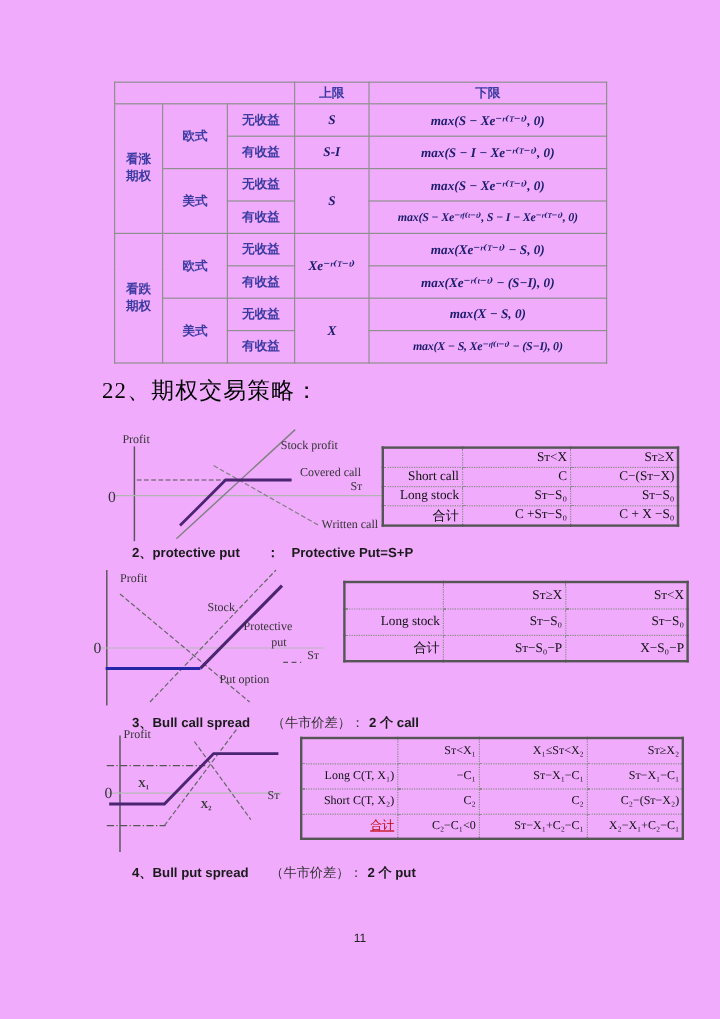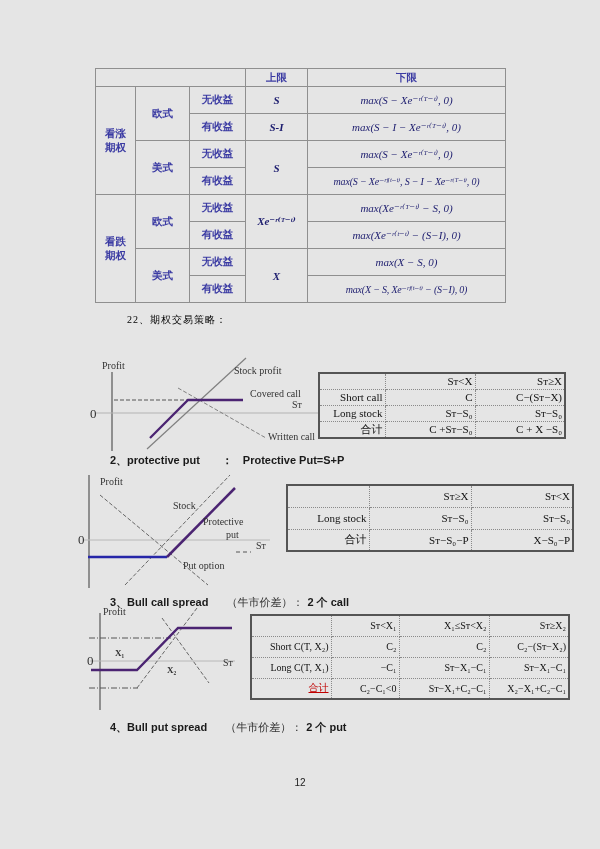--- a/index.html
+++ b/index.html
@@ -1,33 +1,33 @@
 <!DOCTYPE html>
 <html><head>
 <meta charset="utf-8">
 <style>
   html,body{margin:0;padding:0;background:#ffffff;}
-  .page{position:relative;width:600px;height:849px;background:#e5e5e5;overflow:hidden;
+  .page{position:relative;width:600px;height:849px;background:#f0abfc;overflow:hidden;
         font-family:"Liberation Sans","DejaVu Sans",sans-serif;color:#1a1a1a;}
 
   
   table.bounds{position:absolute;left:95px;top:68px;border-collapse:collapse;table-layout:fixed;
         font-family:"Liberation Serif","DejaVu Serif","DejaVu Sans",serif;}
   table.bounds td{border:1px solid #8f8f8f;text-align:center;vertical-align:middle;padding:0 2px;}
   table.bounds tr{height:27px;}
   table.bounds tr.hrow{height:18px;}
   .zh{color:#3b3ba3;font-weight:bold;font-size:10.5px;font-family:"Liberation Sans","DejaVu Sans",sans-serif;}
   .pre{white-space:pre-line;line-height:1.25;}
-  .fx{color:#1c1c6e;font-weight:normal;font-style:italic;font-size:11px;}
+  .fx{color:#1c1c6e;font-weight:bold;font-style:italic;font-size:11px;}
   .fx.small{font-size:10px;letter-spacing:-0.2px;text-align:center;}
   .ub{color:#1c1c6e;font-weight:bold;font-style:italic;font-size:11px;}
 
   
   .sec-title{position:absolute;left:85px;top:313px;font-family:"Liberation Serif","DejaVu Serif","DejaVu Sans",serif;
-        font-size:10px;color:#000;letter-spacing:1px;margin-left:42px;}
+        font-size:19px;color:#000;letter-spacing:1px;}
   .item{position:absolute;font-size:11px;font-weight:bold;color:#1a1a1a;}
   .item .colon{margin:0 10px 0 22px;}
   .item .paren{font-family:Liberation Sans, sans-serif;font-weight:normal;color:#333;margin:0 4px 0 18px;}
 
   
   table.strat{position:absolute;border-collapse:collapse;table-layout:fixed;border:2px solid #555;
         font-family:"Liberation Serif","DejaVu Serif","DejaVu Sans",serif;color:#111;}
   table.strat td{border:1px dotted #8a8a8a;text-align:right;vertical-align:middle;padding:0 2px;}
   table.strat td.lbl{font-size-adjust:none;}
   .t2{left:318px;top:372px;font-size:11px;}
@@ -235,39 +235,39 @@
         <col style="width:80px">
       </colgroup>
     <tbody>
         <tr>
       <td></td>
       <td>Sᴛ&lt;X₁</td>
       <td>X₁≤Sᴛ&lt;X₂</td>
       <td>Sᴛ≥X₂</td>
     </tr>
     <tr>
+      <td class="lbl">Long C(T, X₁)</td>
+      <td>−C₁</td>
+      <td>Sᴛ−X₁−C₁</td>
+      <td>Sᴛ−X₁−C₁</td>
+    </tr>
+    <tr>
       <td class="lbl">Short C(T, X₂)</td>
       <td>C₂</td>
       <td>C₂</td>
       <td>C₂−(Sᴛ−X₂)</td>
     </tr>
     <tr>
-      <td class="lbl">Long C(T, X₁)</td>
-      <td>−C₁</td>
-      <td>Sᴛ−X₁−C₁</td>
-      <td>Sᴛ−X₁−C₁</td>
-    </tr>
-    <tr>
       <td class="lbl total-red">合计</td>
       <td>C₂−C₁&lt;0</td>
       <td>Sᴛ−X₁+C₂−C₁</td>
       <td>X₂−X₁+C₂−C₁</td>
     </tr>
   </tbody>
     </table>
 
   <div class="item" style="left:110px;top:720px">
     <span>4、Bull put spread</span><span class="paren">（牛市价差）：</span><span>2 个 put</span>
   </div>
 
-  <div class="pagenum">12</div>
+  <div class="pagenum">11</div>
 
 </div>
 
 </body></html>

